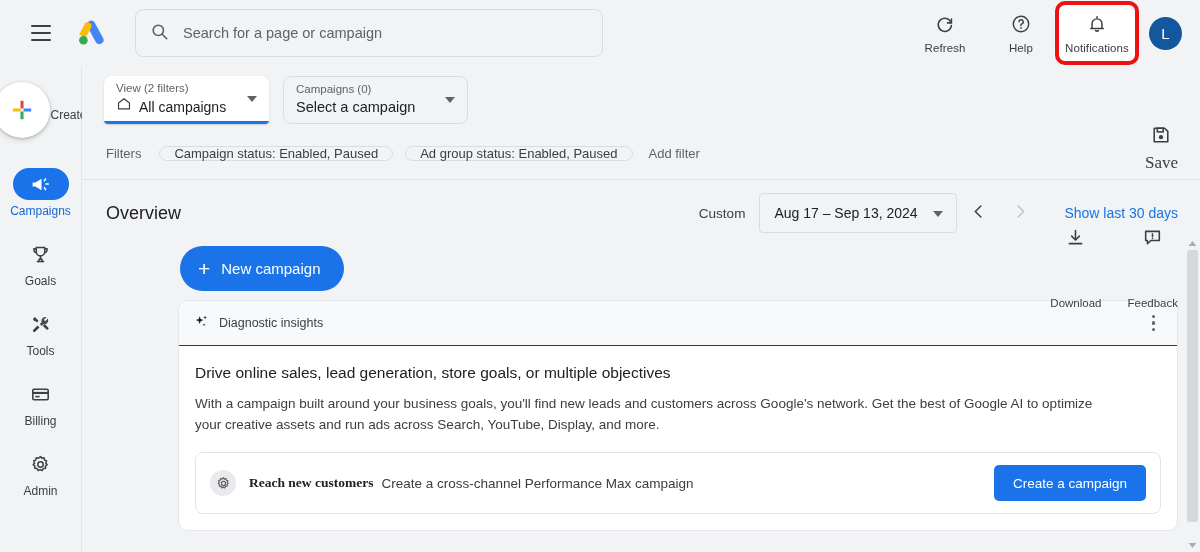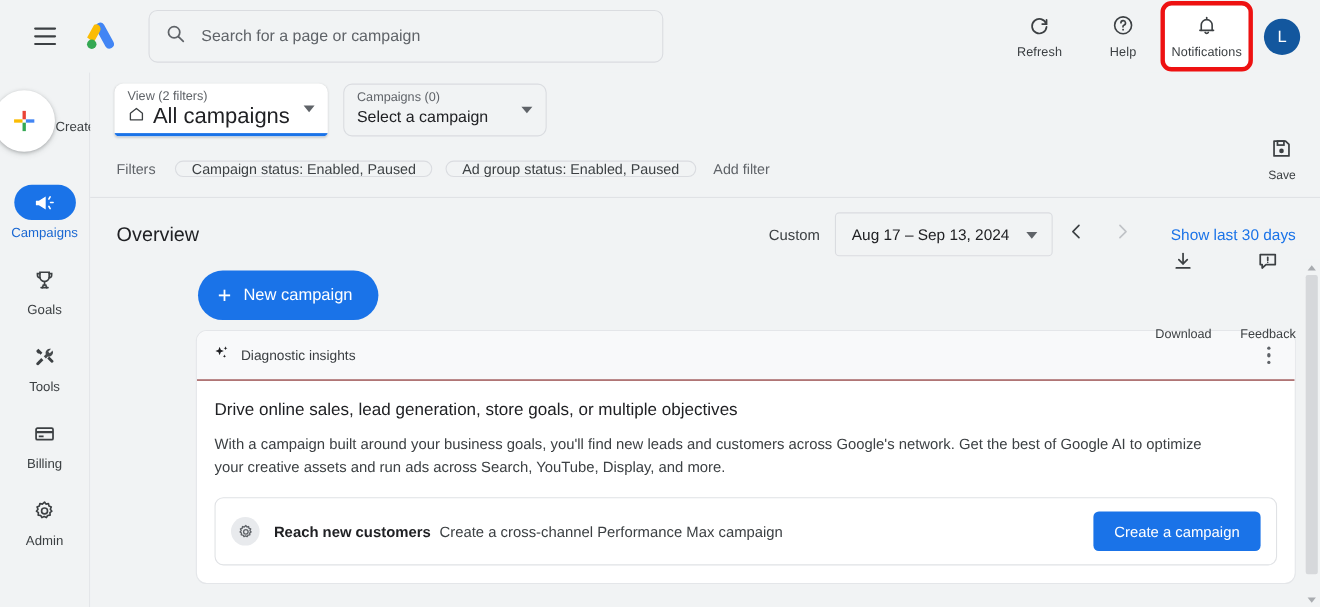--- a/index.html
+++ b/index.html
@@ -82,21 +82,21 @@
   .content { position: absolute; top: 66px; left: 82px; width: 1118px; height: 486px; background: #f1f3f4; }
 
   
   .selector-row { display: flex; align-items: flex-start; padding: 10px 0 0 22px; gap: 14px; }
   .view-chip {
     position: relative; background: #ffffff; border-radius: 8px 8px 4px 4px;
     min-width: 165px; height: 48px; padding: 5px 34px 0 12px; cursor: pointer;
     box-shadow: 0 1px 2px rgba(60,64,67,.2); overflow: hidden;
   }
   .view-chip .sub { font-size: 11.5px; color: #5f6368; line-height: 15px; }
-  .view-chip .main { font-size: 20px; color: #202124; line-height: 20px; display: flex; align-items: center; gap: 7px; }
+  .view-chip .main { font-size: 14px; color: #202124; line-height: 20px; display: flex; align-items: center; gap: 7px; }
   .view-chip .underline { position: absolute; left: 0; bottom: 0; height: 3px; width: 100%; background: #1a73e8; }
   .view-chip .caret, .camp-chip .caret {
     position: absolute; right: 12px; top: 20px;
     width: 0; height: 0; border-left: 5.5px solid transparent; border-right: 5.5px solid transparent;
     border-top: 6px solid #5f6368;
   }
   .camp-chip {
     position: relative; background: #f1f3f4; border: 1px solid #dadce0; border-radius: 8px;
     min-width: 185px; height: 48px; padding: 4px 36px 0 12px; cursor: pointer;
   }
@@ -109,21 +109,21 @@
   .filter-chip {
     border: 1px solid #dadce0; border-radius: 16px; height: 15px;
     display: flex; align-items: center; padding: 0 14px; font-size: 13px; color: #3c4043;
     margin-right: 12px; cursor: pointer; background: transparent;
   }
   .add-filter { font-size: 13px; color: #5f6368; cursor: pointer; margin-left: 4px; }
   .save-action {
     position: absolute; right: 22px; top: 0px;
     display: flex; flex-direction: column; align-items: center; gap: 3px; cursor: pointer;
   }
-  .save-action .lbl { font-size: 11px; color: #3c4043; }
+  .save-action .lbl { font-size: 17px; color: #3c4043; font-family: Liberation Serif, serif; }
   .divider { height: 1px; background: #e0e2e5; margin: 9px 0 0 0; }
 
   
   .page-header { display: flex; align-items: center; padding: 14px 22px 0 24px; height: 52px; }
   .page-title { font-size: 18px; color: #202124; font-weight: 400; }
   .date-controls { margin-left: auto; display: flex; align-items: center; gap: 0px; }
   .custom-lbl { font-size: 13.5px; color: #3c4043; margin-right: 14px; }
   .date-select {
     border: 1px solid #dadce0; border-radius: 4px; height: 40px; min-width: 198px;
     display: flex; align-items: center; padding: 0 14px; font-size: 14px; color: #202124;
@@ -165,21 +165,21 @@
   .card-h2 { font-size: 15.5px; color: #202124; font-weight: 500; margin-bottom: 11px; }
   .card-p { font-size: 13.5px; color: #3c4043; line-height: 21px; max-width: 905px; }
   .inner-panel {
     margin-top: 17px; border: 1px solid #e0e2e5; border-radius: 8px; height: 62px;
     display: flex; align-items: center; padding: 0 14px 0 14px;
   }
   .gear-badge {
     width: 26px; height: 26px; border-radius: 50%; background: #e8eaed;
     display: flex; align-items: center; justify-content: center; flex: 0 0 auto; margin-right: 13px;
   }
-  .panel-strong { font-size: 13.5px; color: #202124; font-weight: 700; margin-right: 8px; }
+  .panel-strong { font-size: 13.5px; color: #202124; font-weight: 700; margin-right: 8px; font-family: Liberation Serif, serif; }
   .panel-text { font-size: 13.5px; color: #3c4043; }
   .create-campaign-btn {
     margin-left: auto; background: #1a73e8; color: #ffffff; border: 0; border-radius: 5px;
     height: 36px; padding: 0 19px; font-size: 13.5px; font-weight: 500;
     font-family: "Liberation Sans", sans-serif; cursor: pointer;
   }
 
   
   .scrollbar { position: absolute; right: 0; top: 236px; width: 15px; height: 316px; background: #f1f3f4; }
   .sb-up, .sb-down { height: 14px; display: flex; align-items: center; justify-content: center; cursor: pointer; }

